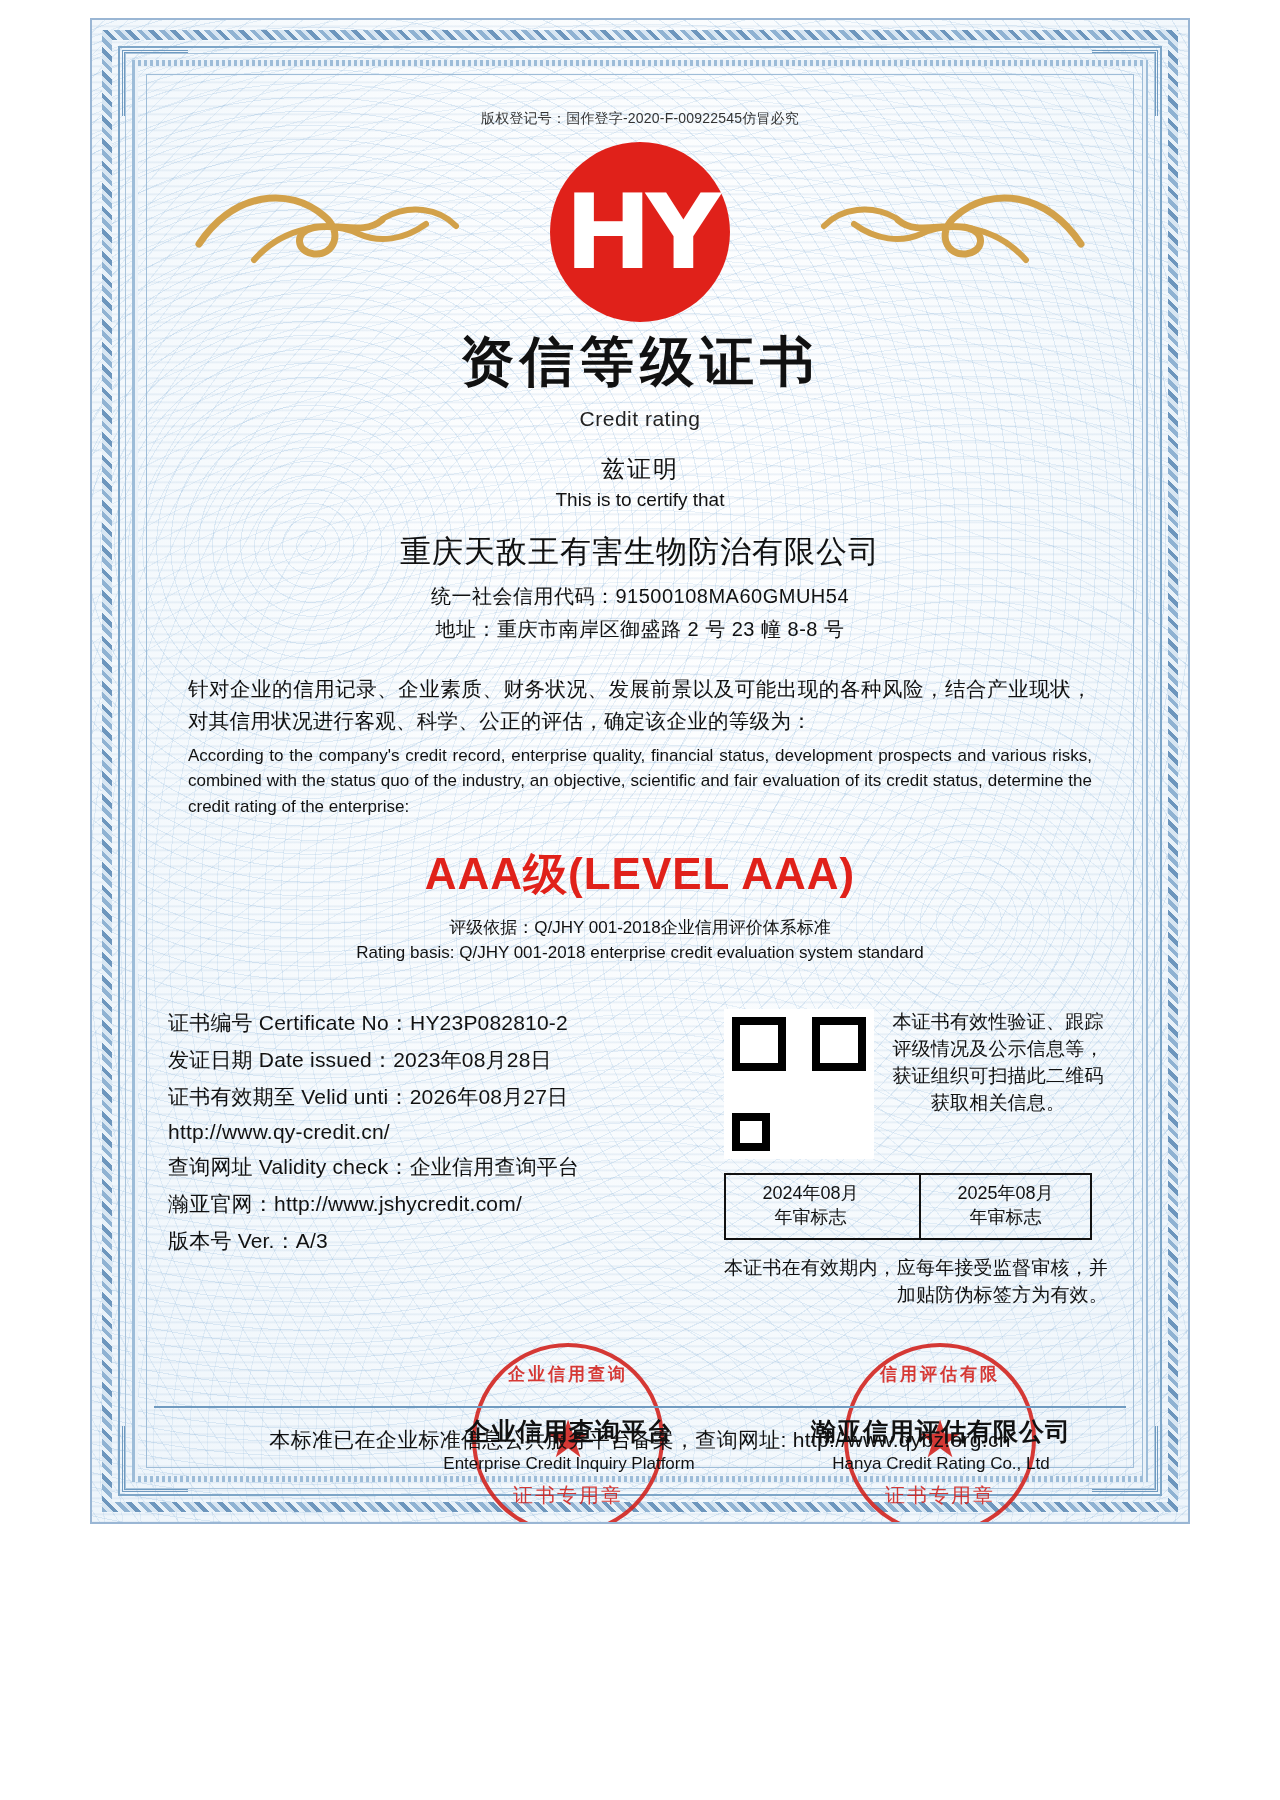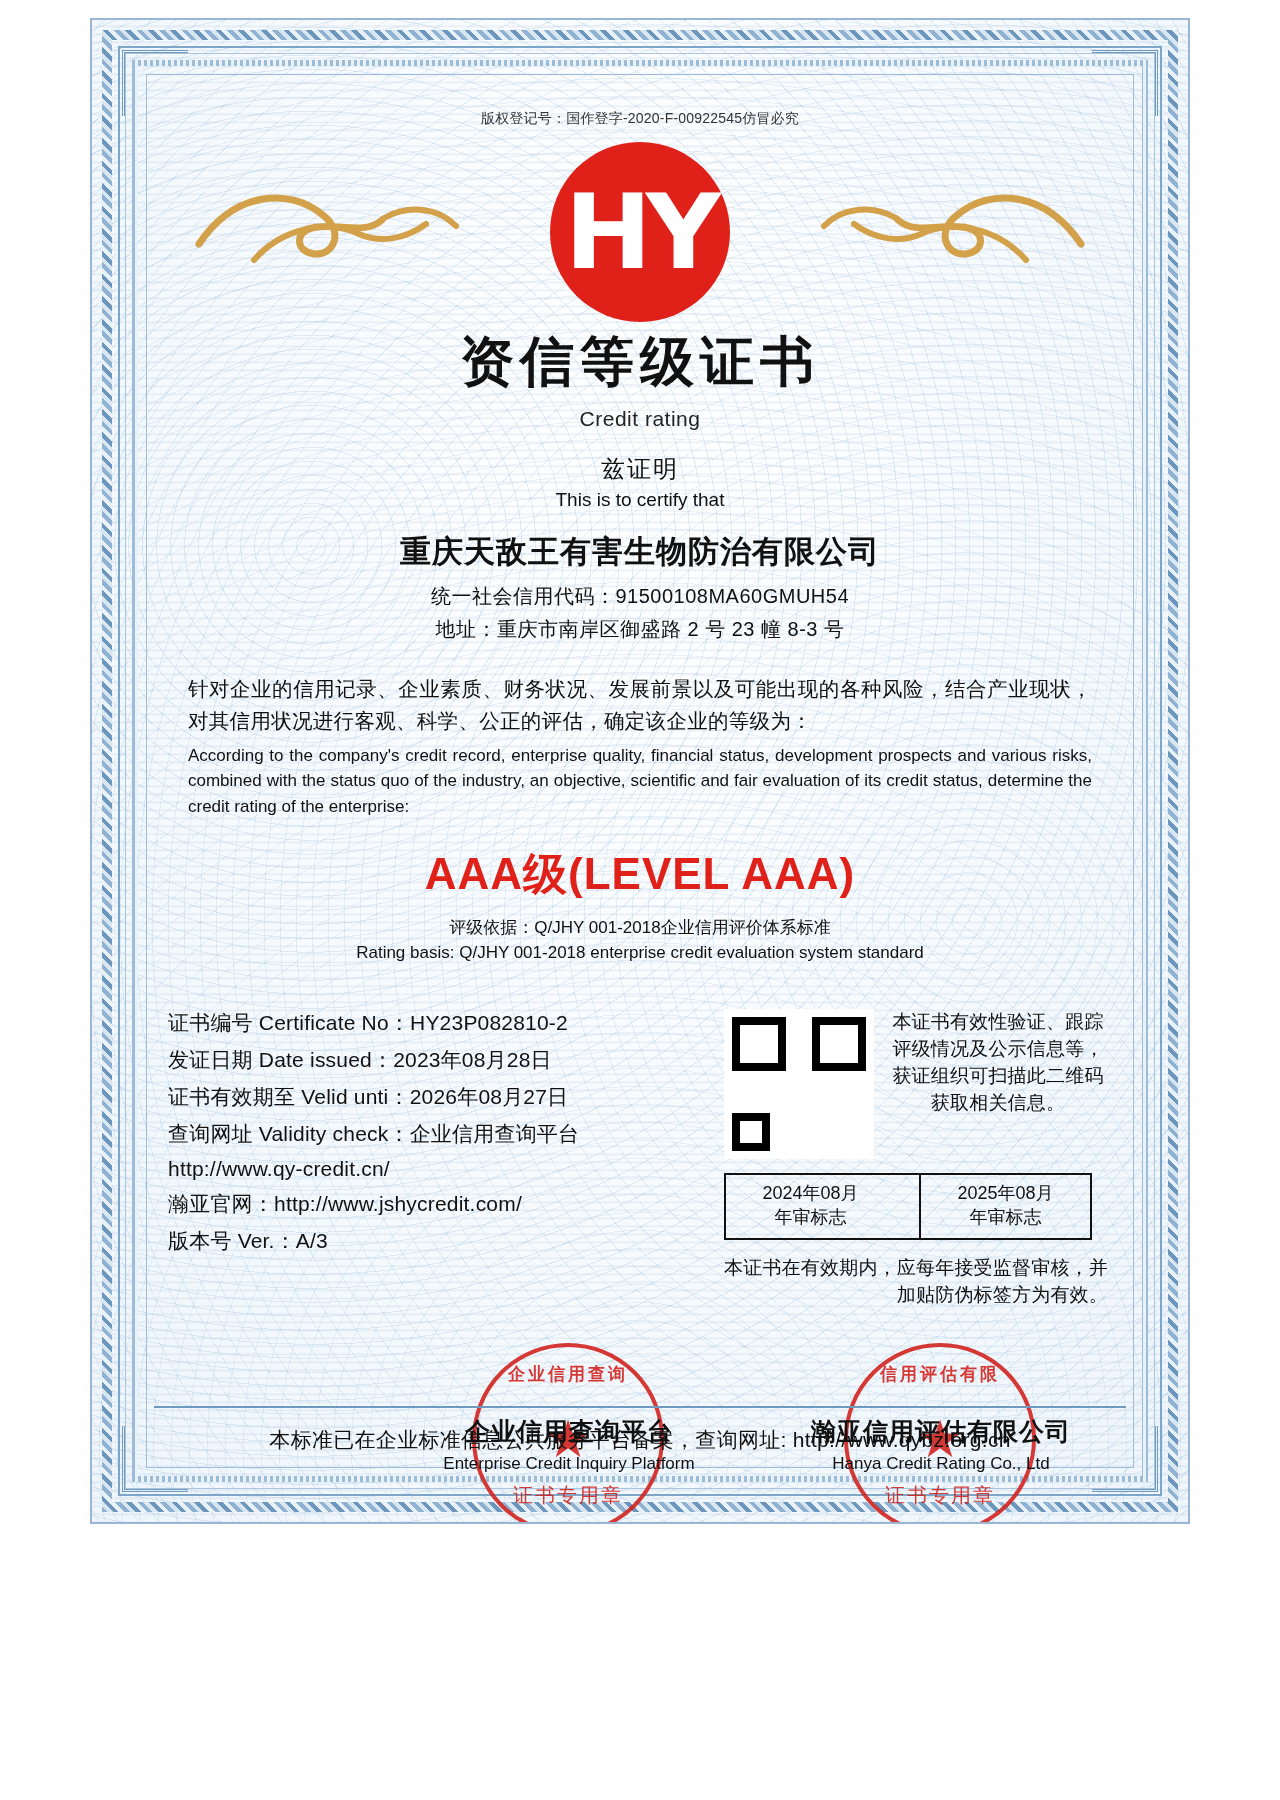--- a/index.html
+++ b/index.html
@@ -153,21 +153,21 @@
   }
   .certify-en {
     text-align: center;
     font-size: 19px;
     color: #111;
     margin-top: 4px;
   }
   .company-name {
     text-align: center;
     font-size: 31px;
-    font-weight: bold;
+    font-weight: normal;
     color: #111;
     margin-top: 20px;
     letter-spacing: 1px;
   }
   .company-meta {
     text-align: center;
     font-size: 20px;
     color: #111;
     margin-top: 10px;
     letter-spacing: 0.5px;
@@ -403,38 +403,38 @@
     </div>
 
     <div class="title-cn">资信等级证书</div>
     <div class="title-en">Credit rating</div>
 
     <div class="certify-cn">兹证明</div>
     <div class="certify-en">This is to certify that</div>
 
     <div class="company-name">重庆天敌王有害生物防治有限公司</div>
     <div class="company-meta">统一社会信用代码：91500108MA60GMUH54</div>
-    <div class="company-meta">地址：重庆市南岸区御盛路 2 号 23 幢 8-3 号</div>
+    <div class="company-meta">地址：重庆市南岸区御盛路 2 号 23 幢 8-8 号</div>
 
     <div class="body-block">
       <div class="body-cn">针对企业的信用记录、企业素质、财务状况、发展前景以及可能出现的各种风险，结合产业现状，对其信用状况进行客观、科学、公正的评估，确定该企业的等级为：</div>
       <div class="body-en">According to the company's credit record, enterprise quality, financial status, development prospects and various risks, combined with the status quo of the industry, an objective, scientific and fair evaluation of its credit status, determine the credit rating of the enterprise:</div>
     </div>
 
     <div class="level">AAA级(LEVEL AAA)</div>
     <div class="basis-cn">评级依据：Q/JHY 001-2018企业信用评价体系标准</div>
     <div class="basis-en">Rating basis: Q/JHY 001-2018 enterprise credit evaluation system standard</div>
 
     <div class="details-row">
       <div class="details-left">
         <div class="detail-line">证书编号 Certificate No：HY23P082810-2</div>
         <div class="detail-line">发证日期 Date issued：2023年08月28日</div>
         <div class="detail-line">证书有效期至 Velid unti：2026年08月27日</div>
+        <div class="detail-line">http://www.qy-credit.cn/</div>
         <div class="detail-line">查询网址 Validity check：企业信用查询平台</div>
-        <div class="detail-line">http://www.qy-credit.cn/</div>
         <div class="detail-line">瀚亚官网：http://www.jshycredit.com/</div>
         <div class="detail-line">版本号 Ver.：A/3</div>
       </div>
 
       <div class="details-right">
         <div class="qr-row">
           <div class="qr">
               <i></i>
             </div>
           <div class="qr-note">本证书有效性验证、跟踪评级情况及公示信息等，获证组织可扫描此二维码获取相关信息。</div>

